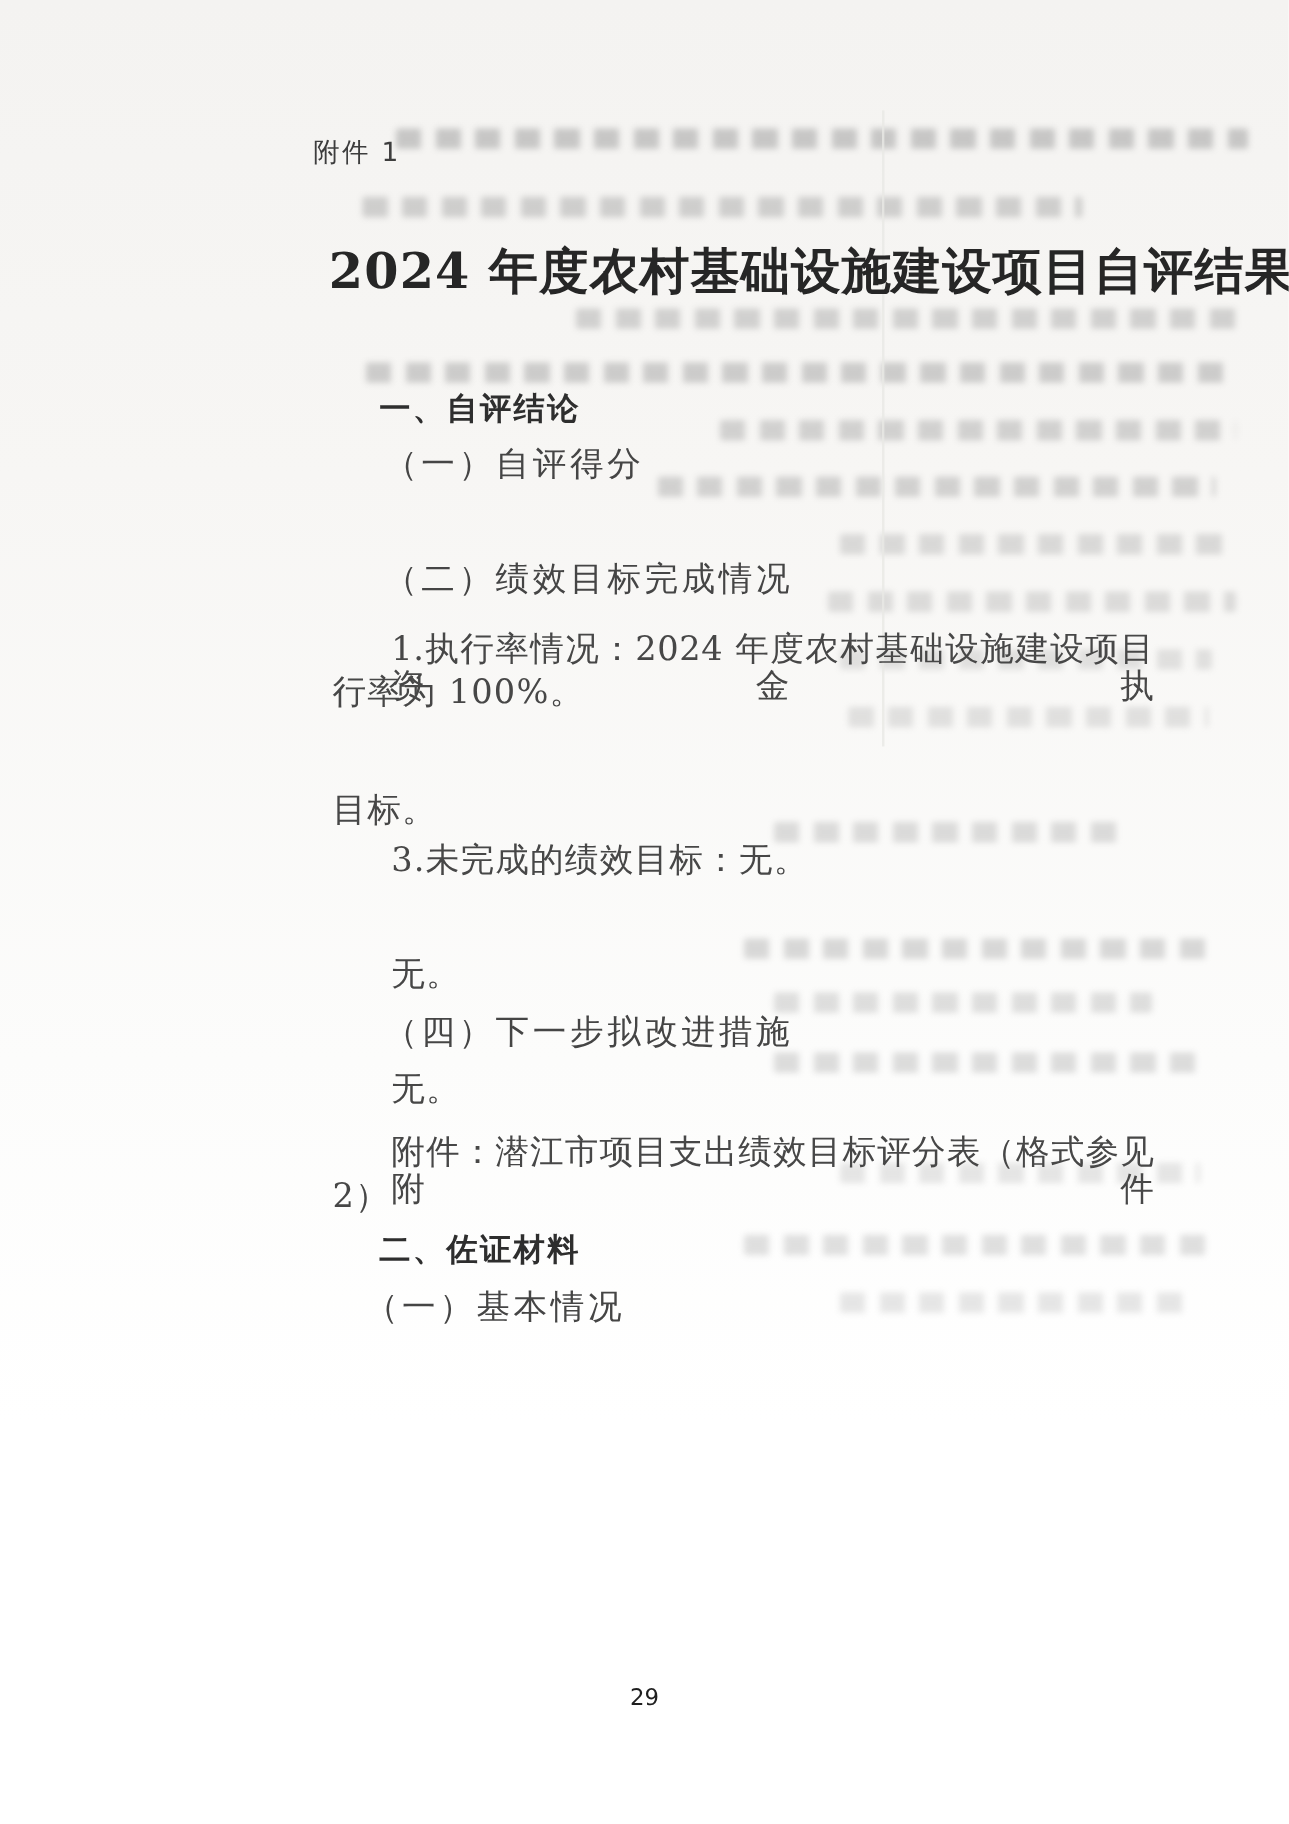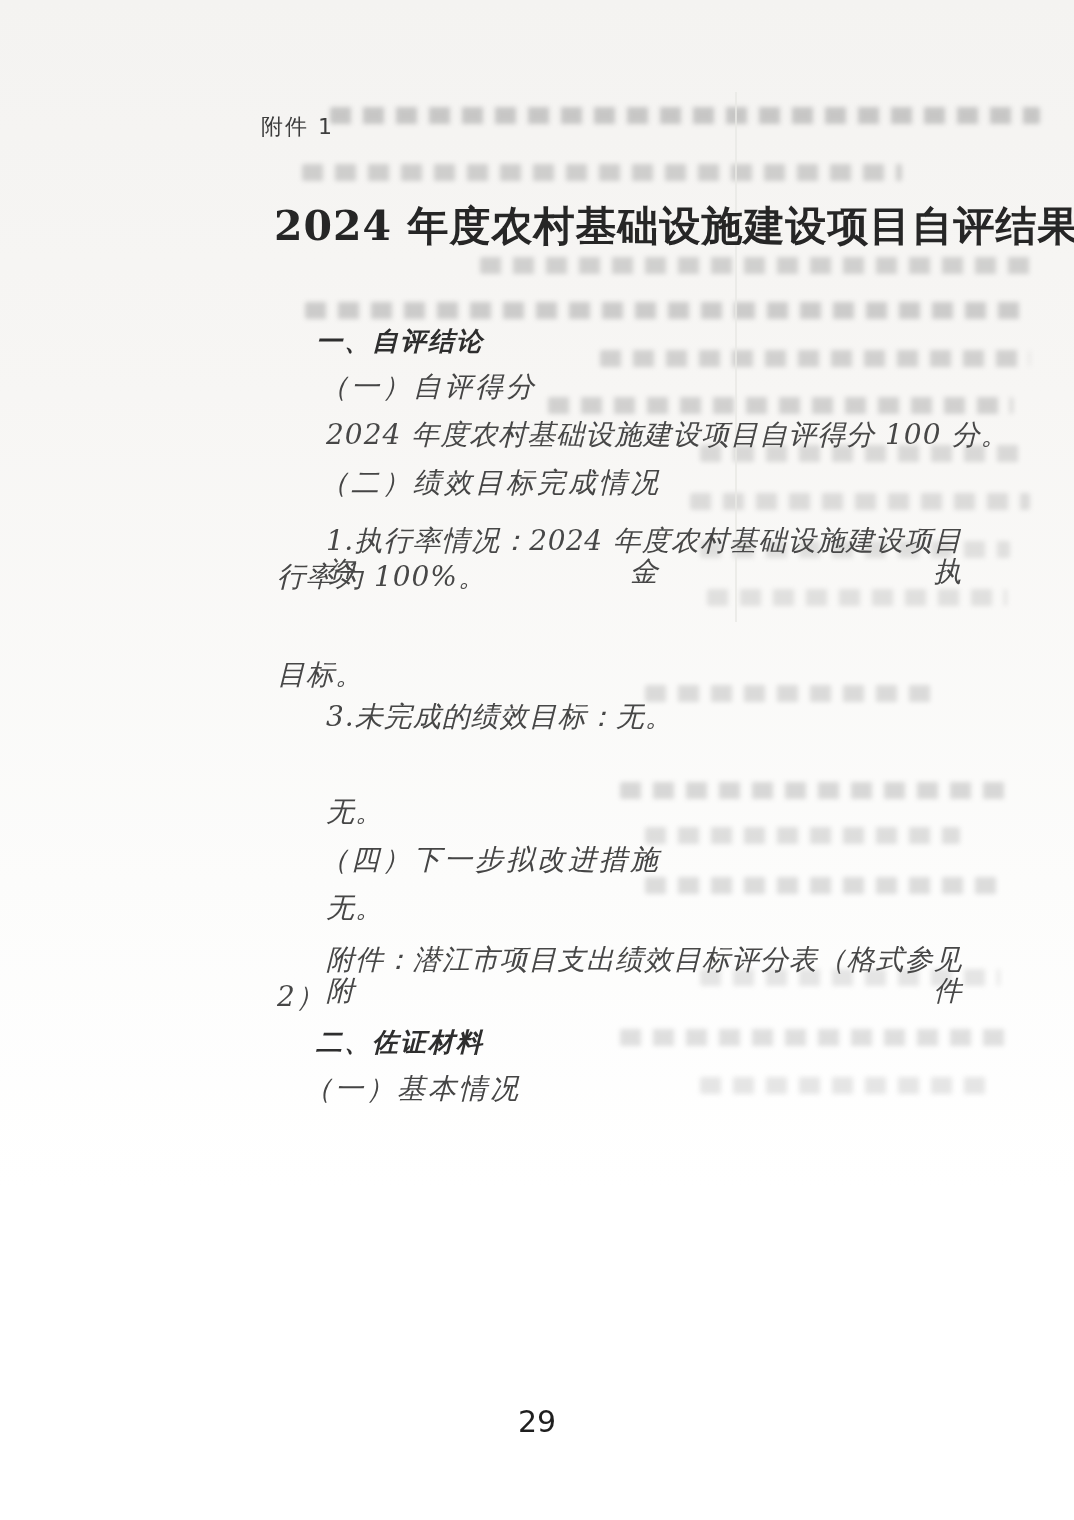--- a/index.html
+++ b/index.html
@@ -27,38 +27,38 @@
   }
   .title {
     position:absolute; left:274px; top:199px; margin:0;
     font-family:"DejaVu Serif","Liberation Serif",serif;
     font-weight:bold; font-size:41px; color:#262626;
     letter-spacing:1px; white-space:nowrap;
   }
   .line {
     position:absolute;
     font-size:28px; color:#474747; letter-spacing:1px;
-    white-space:nowrap; line-height:1.1;font-style:italic;
+    white-space:nowrap; line-height:1.1;
   }
   .heading {
     font-family:"DejaVu Sans","Liberation Sans",sans-serif;
     font-weight:bold; font-size:26px; color:#2e2e2e; letter-spacing:2px;
   }
   .subhead { letter-spacing:3px; color:#454545; }
   .justify {
     width:636px; white-space:normal;
     text-align:justify; text-align-last:justify;
     letter-spacing:0.5px;
     margin-top:11px;
   }
   .pageno {
     position:absolute; left:0; top:1404px; width:100%;
     text-align:center;
     font-family:"DejaVu Sans","Liberation Sans",sans-serif;
-    font-size:30px; color:#1f1f1f;
+    font-size:19px; color:#1f1f1f;
   }
 </style>
 </head>
 <body>
 
 <div class="page">
 
   <div>
     <div class="bleed" style="left:330px; top:107px; width:710px; opacity:.50"></div>
     <div class="bleed" style="left:302px; top:164px; width:600px; opacity:.42"></div>
@@ -79,21 +79,20 @@
     <div class="bleed" style="left:700px; top:1077px; width:290px; opacity:.24"></div>
     <div class="streak" style="left:735px; top:92px; height:530px;"></div>
   </div>
 
   <div class="attach">附件 1</div>
 
   <h1 class="title">2024 年度农村基础设施建设项目自评结果</h1>
 
   <div class="line heading" style="left:316px; top:327px">一、自评结论</div>
   <div class="line subhead" style="left:320px; top:372px">（一）自评得分</div>
-  <div class="line" style="left:326px; top:420px">2024 年度农村基础设施建设项目自评得分 100 分。</div>
   <div class="line subhead" style="left:320px; top:468px">（二）绩效目标完成情况</div>
   <div class="line justify" style="left:326px; top:515px">1.执行率情况：2024 年度农村基础设施建设项目资金执</div>
   <div class="line" style="left:277px; top:562px">行率为 100%。</div>
   <div class="line" style="left:277px; top:660px">目标。</div>
   <div class="line" style="left:326px; top:702px">3.未完成的绩效目标：无。</div>
   <div class="line" style="left:326px; top:797px">无。</div>
   <div class="line subhead" style="left:320px; top:845px">（四）下一步拟改进措施</div>
   <div class="line" style="left:326px; top:893px">无。</div>
   <div class="line justify" style="left:326px; top:934px">附件：潜江市项目支出绩效目标评分表（格式参见附件</div>
   <div class="line" style="left:277px; top:982px">2）</div>

